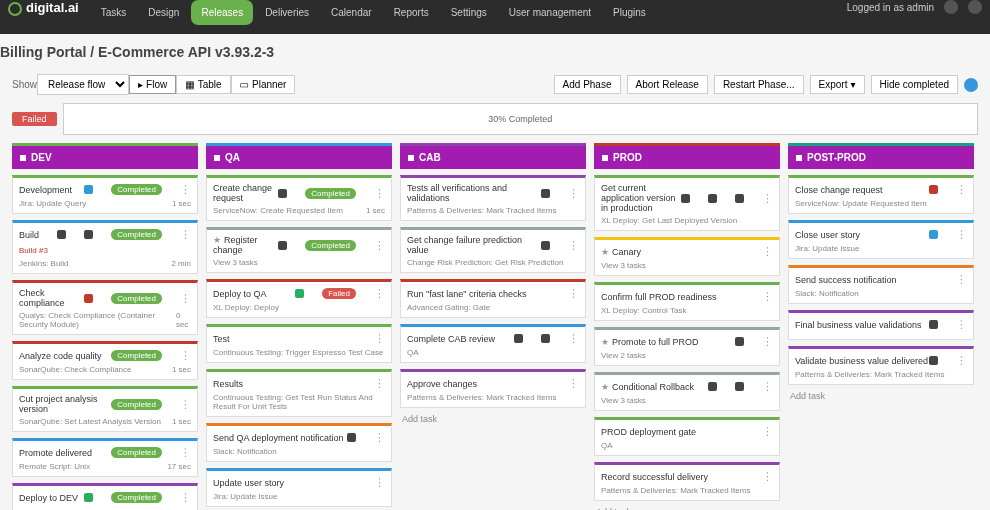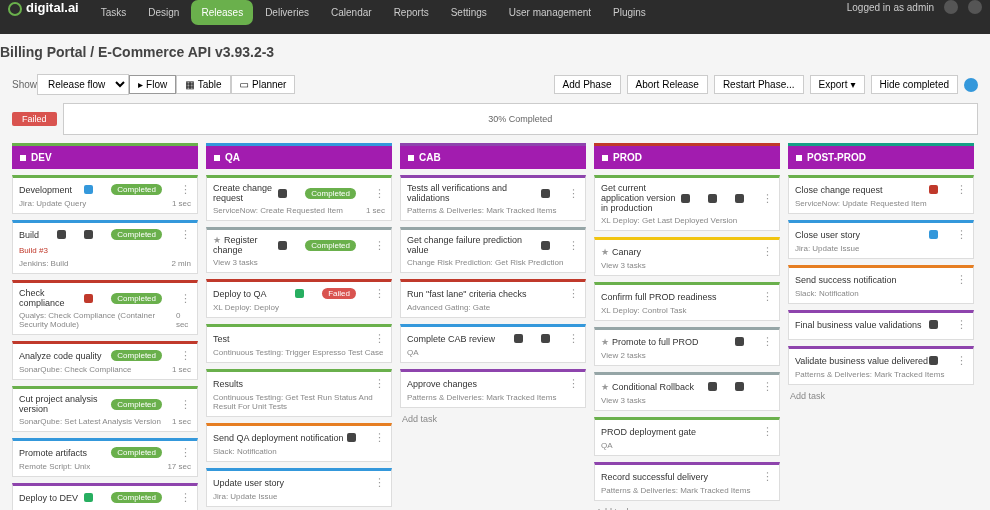--- a/index.html
+++ b/index.html
@@ -175,21 +175,21 @@
             <span class="more-dots">⋮</span>
           </span>
         </div>
         <div class="card-sub">
           <span>SonarQube: Set Latest Analysis Version</span>
           <span>1 sec</span>
         </div>
       </div>
       <div class="card b-blue">
         <div class="card-head">
-          <span class="card-title">Promote artifacts</span>
+          <span class="card-title">Promote delivered</span>
           <span class="card-icons">
             <span class="badge completed">Completed</span>
             <span class="more-dots">⋮</span>
           </span>
         </div>
         <div class="card-sub">
           <span>Remote Script: Unix</span>
           <span>17 sec</span>
         </div>
       </div>

